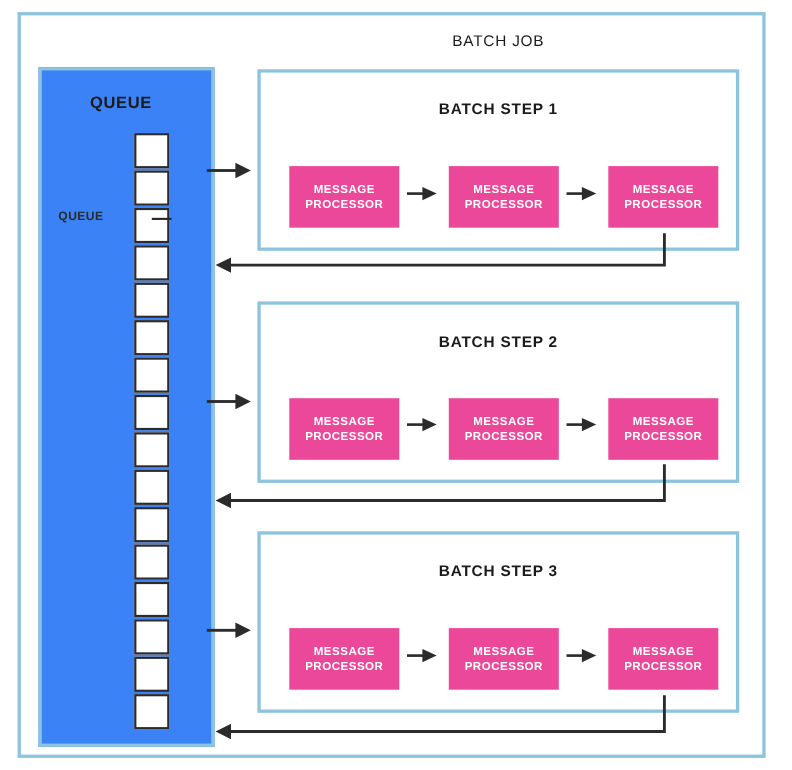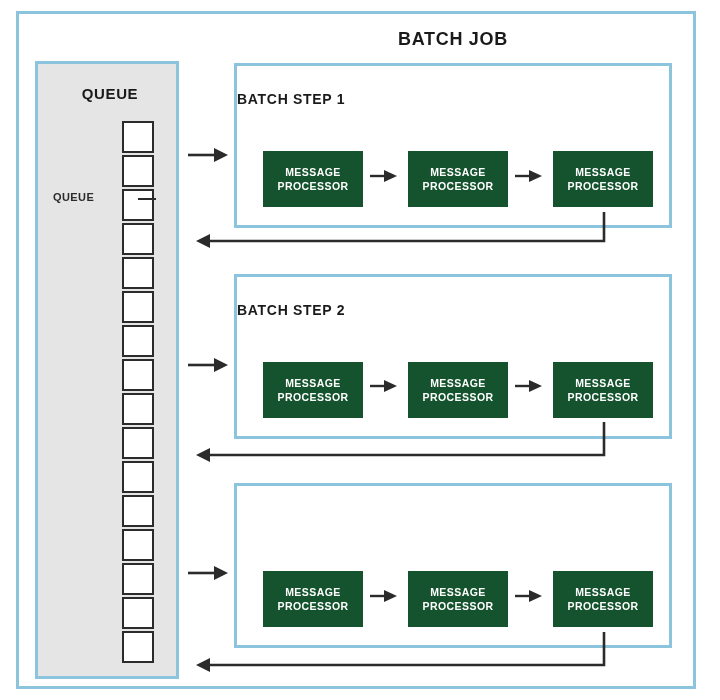--- a/index.html
+++ b/index.html
@@ -32,25 +32,25 @@
     height: 678px;
     border: 3px solid #8cc3dd;
     box-sizing: border-box;
     background: #ffffff;
   }
 
   .queue-box {
     position: absolute;
     left: 35px;
     top: 61px;
-    width: 144px;
+    width: 160px;
     height: 618px;
     border: 3px solid #8cc3dd;
     box-sizing: border-box;
-    background: #e5e5e5;
+    background: #3b82f6;
   }
 
   .queue-title {
     position: absolute;
     left: 0;
     top: 21px;
     width: 144px;
     text-align: center;
     font-size: 15px;
     font-weight: bold;
@@ -92,22 +92,22 @@
     height: 2px;
     background: #2b2b2b;
   }
 
   .batch-job-title {
     position: absolute;
     left: 234px;
     top: 29px;
     width: 438px;
     text-align: center;
-    font-size: 18px;
-    font-weight: bold;
+    font-size: 14px;
+    font-weight: normal;
     letter-spacing: 0.7px;
     color: #1a1a1a;
   }
 
   
   .step-box {
     position: absolute;
     left: 234px;
     width: 438px;
     height: 165px;
@@ -117,32 +117,33 @@
   }
   .step-1 { top: 63px; }
   .step-2 { top: 274px; }
   .step-3 { top: 483px; }
 
   .step-title {
     position: absolute;
     left: 0;
     top: 25px;
     width: 432px;
+    text-align: center;
     font-size: 14px;
     font-weight: bold;
     letter-spacing: 0.7px;
     color: #1a1a1a;
   }
 
   
   .proc {
     position: absolute;
     width: 100px;
     height: 56px;
-    background: #14532d;
+    background: #ec4899;
     color: #ffffff;
     display: flex;
     flex-direction: column;
     align-items: center;
     justify-content: center;
     font-size: 10.5px;
     font-weight: bold;
     letter-spacing: 0.45px;
     line-height: 1.35;
     text-align: center;
@@ -231,20 +232,21 @@
       <span>MESSAGE</span>
       <span>PROCESSOR</span>
     </div>
     <div class="proc proc-3">
       <span>MESSAGE</span>
       <span>PROCESSOR</span>
     </div>
   </div>
 
   <div class="step-box step-3">
+    <div class="step-title">BATCH STEP 3</div>
     <div class="proc proc-1">
       <span>MESSAGE</span>
       <span>PROCESSOR</span>
     </div>
     <div class="proc proc-2">
       <span>MESSAGE</span>
       <span>PROCESSOR</span>
     </div>
     <div class="proc proc-3">
       <span>MESSAGE</span>

